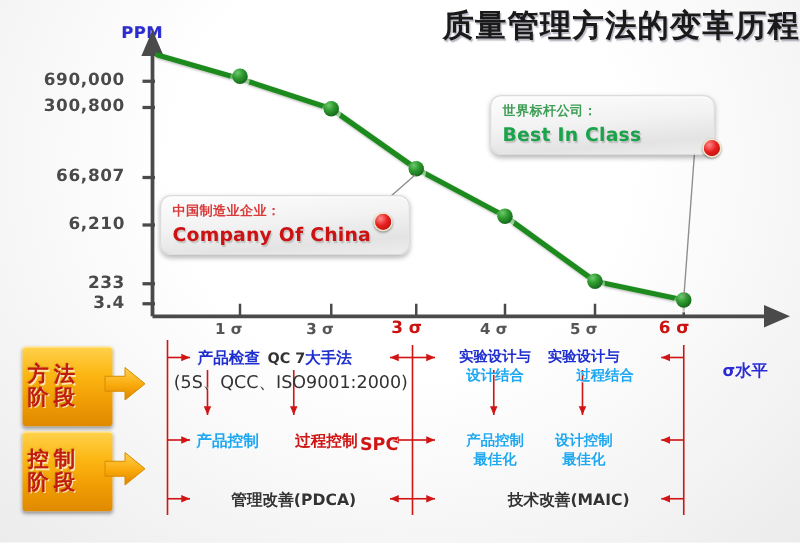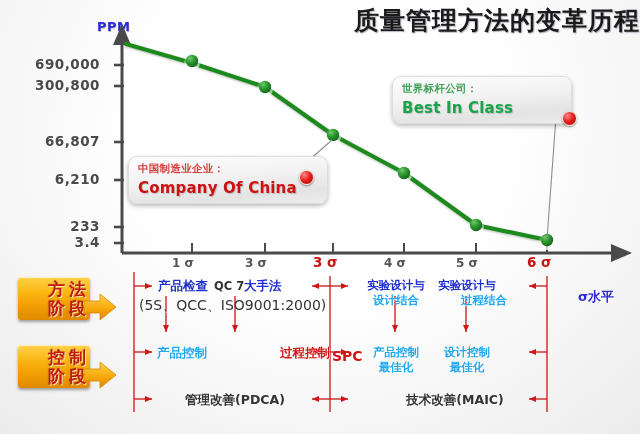--- a/index.html
+++ b/index.html
@@ -77,40 +77,40 @@
   
   .reddot{
     position:absolute;width:13px;height:13px;border-radius:50%;
     background:radial-gradient(circle at 34% 30%,#ff8a8a 0%,#e81f1f 45%,#a50d0d 100%);
     border:1.5px solid #f0e6c8;
     box-shadow:0 1px 2px rgba(0,0,0,.45);
   }
 
   
   .obox{
-    width:72px;height:43px;border-radius:3px;
+    width:72px;height:64px;border-radius:3px;
     background:linear-gradient(180deg,#ffd24d 0%,#fcb713 35%,#f29f05 65%,#e08900 100%);
     box-shadow:0 2px 3px rgba(0,0,0,.35), inset 0 1px 0 rgba(255,255,255,.65);
-    display:flex;flex-direction:column;align-items:flex-end;justify-content:center;
+    display:flex;flex-direction:column;align-items:flex-start;justify-content:center;
     line-height:1.08;
   }
   .obox span{
     font-size:17px;font-weight:bold;color:#c21a0e;letter-spacing:4px;
     text-indent:4px;
     text-shadow:1px 1px 0 rgba(255,240,200,.85), 0 0 2px rgba(0,0,0,.25);
   }
   .oarrow{
     position:absolute;width:34px;height:34px;
   }
 
   
   .btxt{position:absolute;white-space:nowrap;font-weight:bold;}
   .blue{color:#1f2fcf;}
   .cyan{color:#1fa8f0;}
-  .red {color:#d01515;margin-left:44px;}
+  .red {color:#d01515;}
   .dark{color:#333;}
   .t11{font-size:11.5px;}
   .t12{font-size:12.5px;}
   .t10{font-size:14px;}
   .ctr{text-align:center;}
   .sh{text-shadow:.6px .6px 0 rgba(255,255,255,.85);}
 </style>
 </head>
 <body>
 

